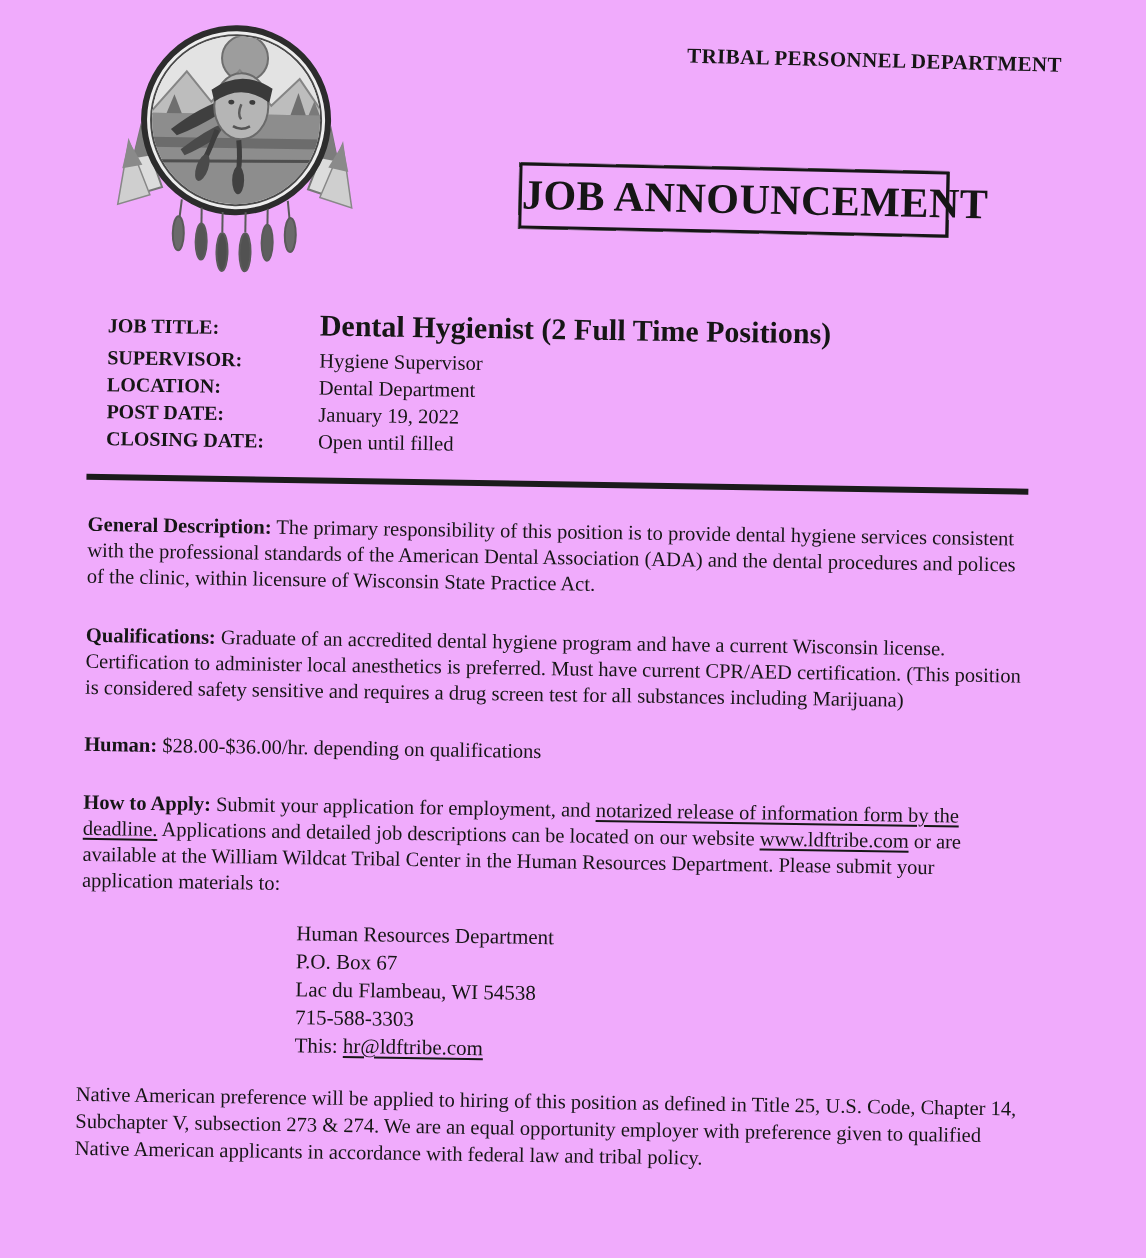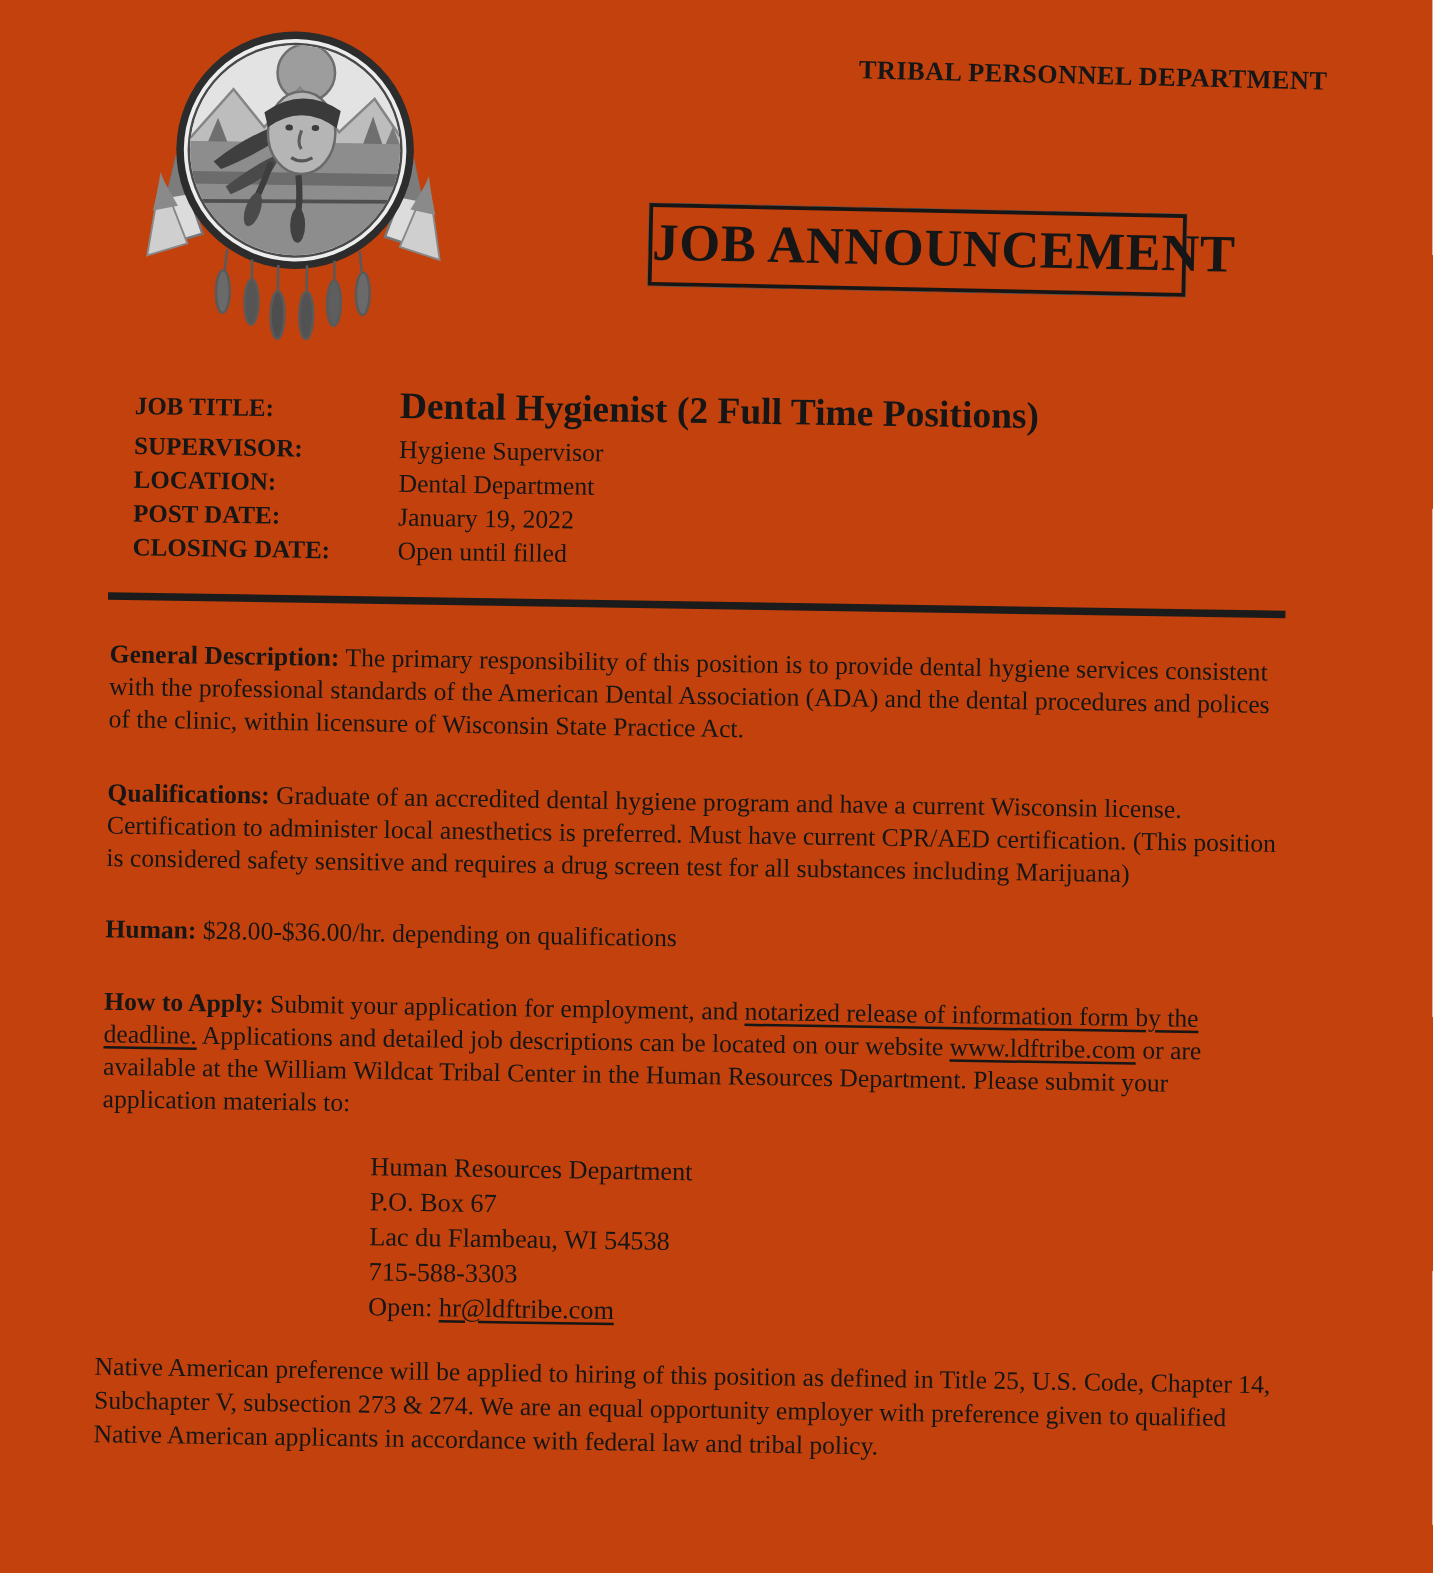--- a/index.html
+++ b/index.html
@@ -1,19 +1,19 @@
 <!DOCTYPE html>
 <html><head>
 <meta charset="utf-8">
 <style>
   html,body { margin:0; padding:0; background:#ffffff; }
   .page {
     position:relative;
     width:1146px; height:1258px;
-    background:#c2410c;
+    background:#f0abfc;
     overflow:hidden;
     font-family:"Liberation Serif","DejaVu Serif",serif;
     color:#161616;
   }
   .scan-tilt {
     position:absolute; inset:0;
     transform:rotate(0.9deg);
     transform-origin:100px 60px;
   }
   
@@ -177,20 +177,20 @@
 
       <p class="para para-s"><span class="lead">Human:</span><span>  $28.00-$36.00/hr. depending on qualifications</span></p>
 
       <p class="para para-h"><span class="lead">How to Apply:</span><span>  Submit your application for employment, and </span><span class="uline">notarized release of information form by the deadline.</span><span>  Applications and detailed job descriptions can be located on our website </span><span class="uline">www.ldftribe.com</span><span> or are available at the William Wildcat Tribal Center in the Human Resources Department.  Please submit your application materials to:</span></p>
 
       <div class="contact">
         <div>Human Resources Department</div>
         <div>P.O. Box 67</div>
         <div>Lac du Flambeau, WI 54538</div>
         <div>715-588-3303</div>
-        <div><span>Open:  </span><span class="uline">hr@ldftribe.com</span></div>
+        <div><span>This:  </span><span class="uline">hr@ldftribe.com</span></div>
       </div>
 
       <p class="para footer-para">Native American preference will be applied to hiring of this position as defined in Title 25, U.S. Code, Chapter 14, Subchapter V, subsection 273 &amp; 274. We are an equal opportunity employer with preference given to qualified Native American applicants in accordance with federal law and tribal policy.</p>
 
     </div>
   </div>
 </div>
 
 </body></html>

